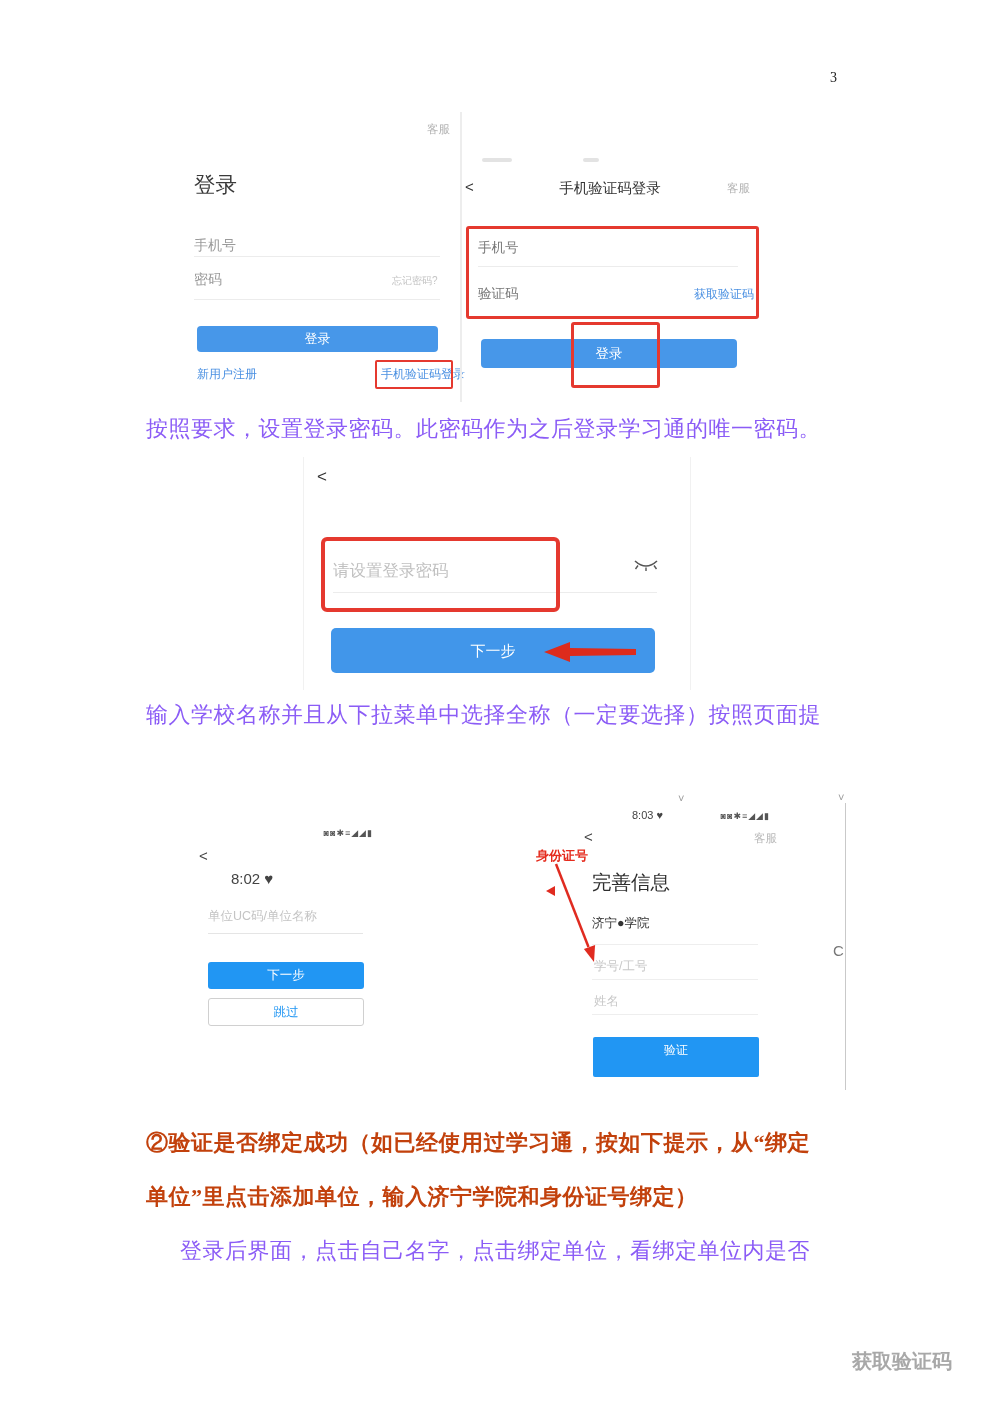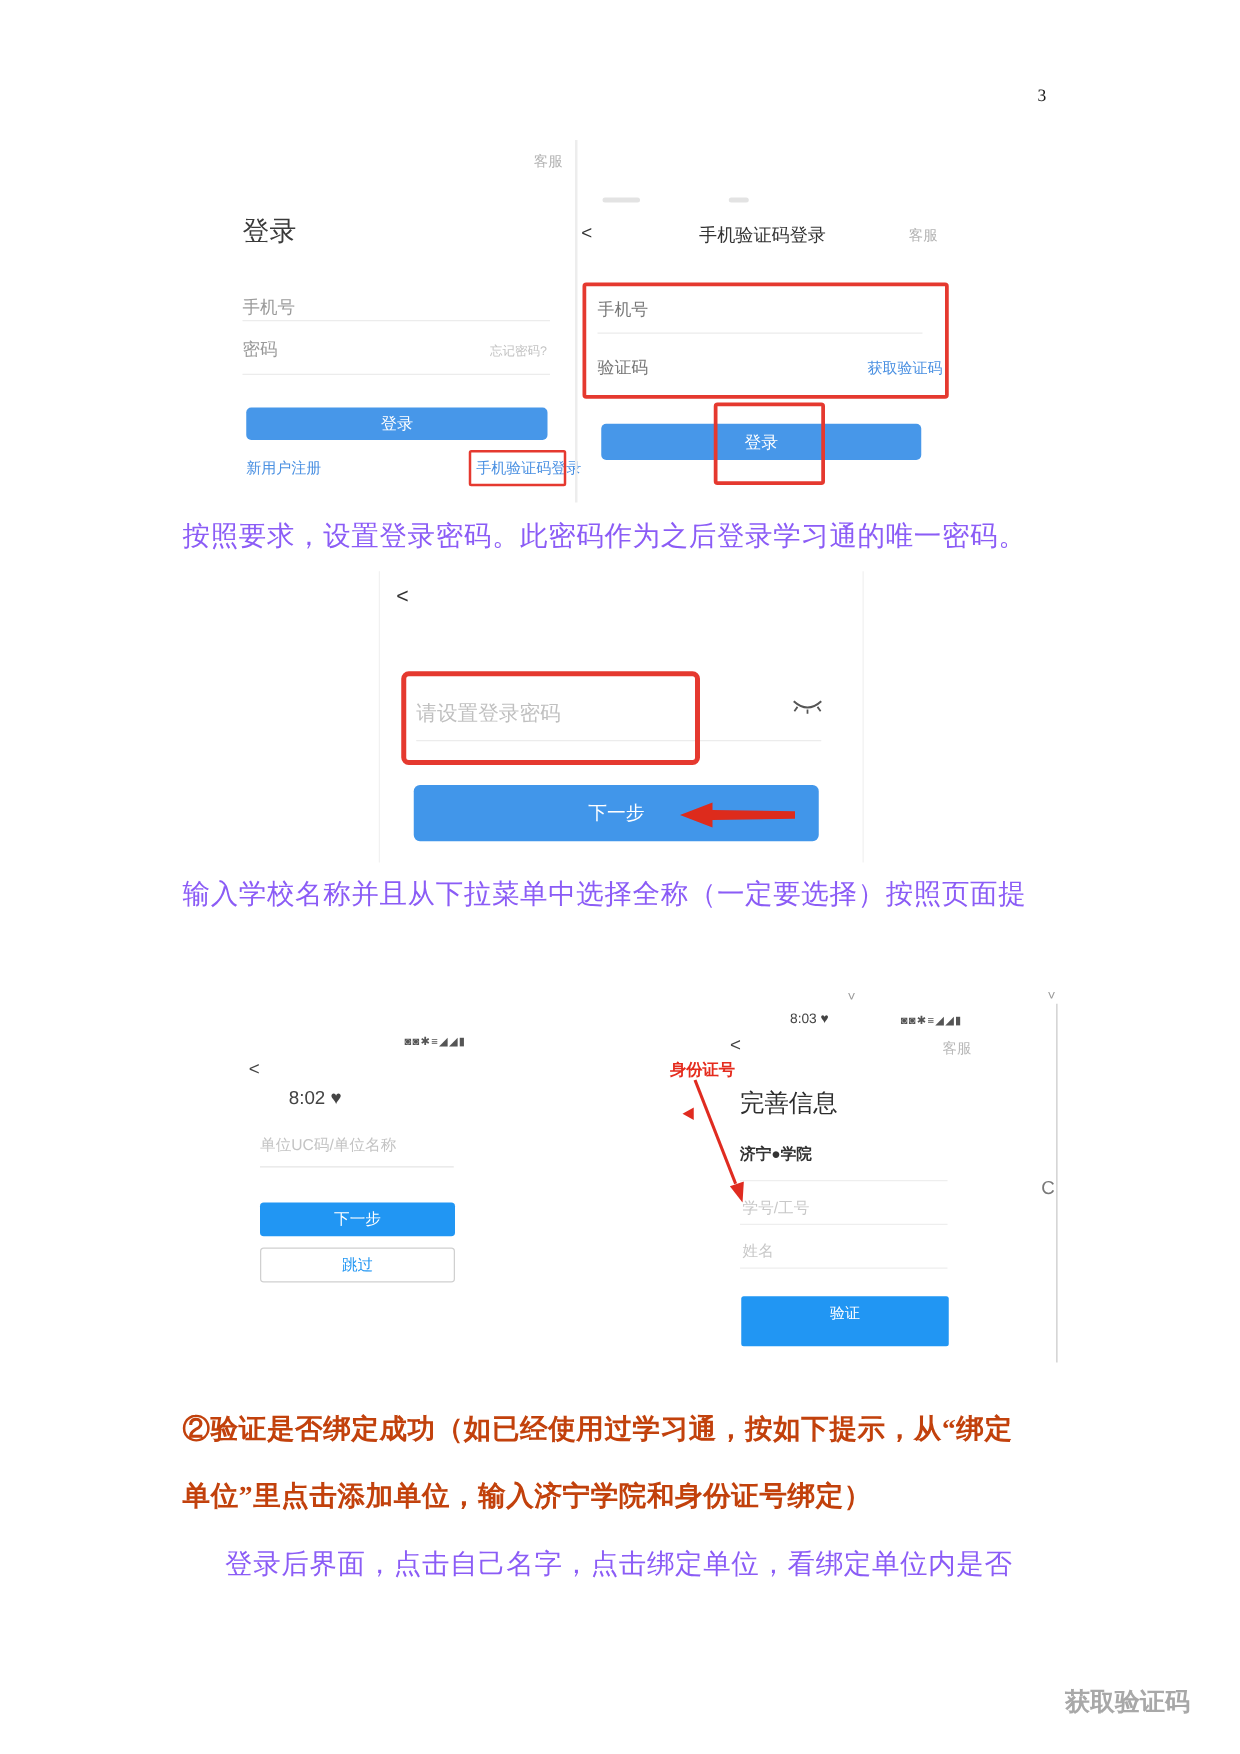--- a/index.html
+++ b/index.html
@@ -91,21 +91,21 @@
   <div class="abs sans" style="left:678px;top:792px;font-size:11px;color:#999;">˅</div>
   <div class="abs sans" style="left:838px;top:791px;font-size:11px;color:#999;">˅</div>
   <div class="abs vline" style="left:845px;top:803px;height:287px;background:#c9c9c9;"></div>
   <div class="abs sans" style="left:833px;top:942px;font-size:15px;color:#777;">C</div>
 
   <div class="abs sans" style="left:632px;top:809px;font-size:11px;color:#444;">8:03 ♥</div>
   <div class="abs sans" style="left:690px;top:811px;width:80px;text-align:right;font-size:9px;color:#555;letter-spacing:1px;">◙◙✱≡◢◢▮</div>
   <div class="abs sans" style="left:584px;top:828px;font-size:15px;color:#444;">&lt;</div>
   <div class="abs sans" style="left:754px;top:831px;font-size:11.5px;color:#b8b8b8;">客服</div>
   <div class="abs sans" style="left:592px;top:869px;font-size:19.5px;color:#2e2e2e;font-weight:500;">完善信息</div>
-  <div class="abs sans" style="left:592px;top:915px;font-size:12.5px;color:#333;font-weight:700;">济宁●学院</div>
+  <div class="abs sans" style="left:592px;top:915px;font-size:12.5px;color:#333;font-weight:400;">济宁●学院</div>
   <div class="abs hline" style="left:592px;top:944px;width:166px;background:#eee;"></div>
   <div class="abs sans" style="left:594px;top:958px;font-size:12.5px;color:#c8c8c8;">学号/工号</div>
   <div class="abs hline" style="left:592px;top:979px;width:166px;background:#eee;"></div>
   <div class="abs sans" style="left:594px;top:993px;font-size:12.5px;color:#c8c8c8;">姓名</div>
   <div class="abs hline" style="left:592px;top:1014px;width:166px;background:#eee;"></div>
   <div class="abs sans btn-bright" style="left:593px;top:1037px;width:166px;height:40px;line-height:26px;font-size:12px;border-radius:2px;">验证</div>
 
   <div class="abs red-bold nowrap" style="left:146px;top:1128px;">②验证是否绑定成功（如已经使用过学习通，按如下提示，从“绑定</div>
   <div class="abs red-bold nowrap" style="left:146px;top:1182px;">单位”里点击添加单位，输入济宁学院和身份证号绑定）</div>
 

